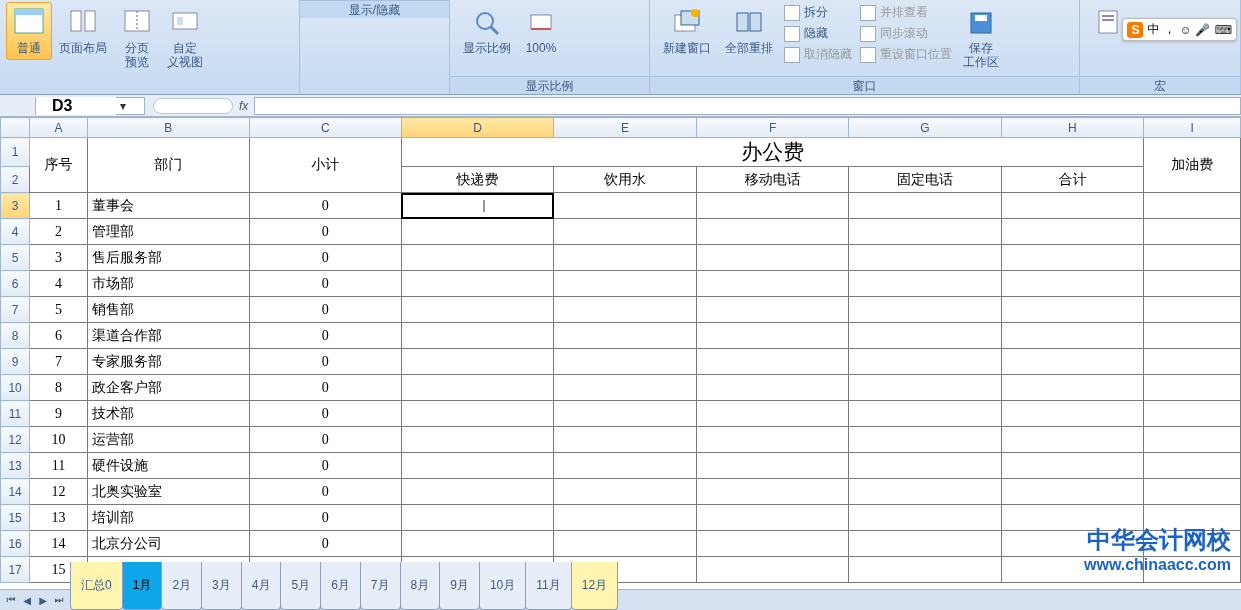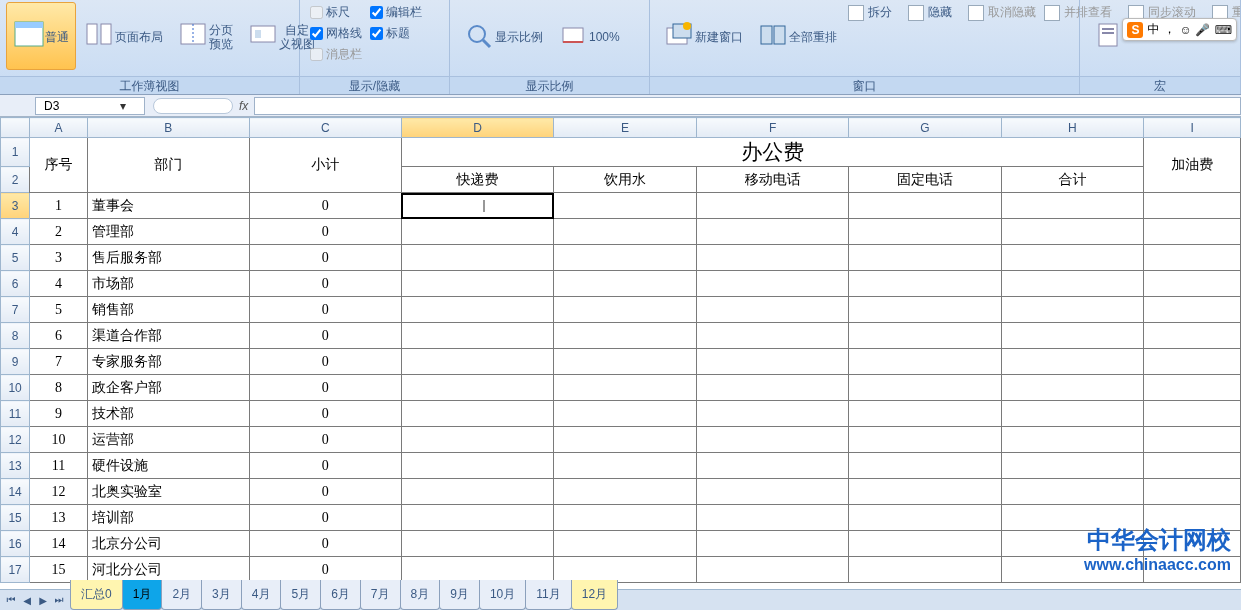--- a/index.html
+++ b/index.html
@@ -3,35 +3,35 @@
 <meta charset="utf-8">
 <style>
 * { box-sizing: border-box; margin: 0; padding: 0; }
 body { font-family: "Microsoft YaHei", "SimSun", Arial, sans-serif; font-size: 12px; background: #fff; overflow: hidden; width: 1241px; height: 610px; position: relative; }
 
 
 .ribbon { background: linear-gradient(#dce7f5, #c7dbf3); border-bottom: 1px solid #8ba0bc; height: 95px; display: flex; }
 .ribbon-group { border-right: 1px solid #a9c0de; display: flex; flex-direction: column; }
 .ribbon-group-body { flex: 1; display: flex; align-items: flex-start; padding: 2px 6px; }
 .ribbon-group-label { text-align: center; font-size: 12px; color: #3b5a84; background: #c3d8f1; border-top: 1px solid #a9c0de; height: 18px; line-height: 18px; }
-.big-btn { display: flex; flex-direction: row; align-items: center; justify-content: flex-end; padding: 17px 6px; cursor: pointer; border: 1px solid transparent; border-radius: 3px; }
+.big-btn { display: flex; flex-direction: column; align-items: center; justify-content: flex-end; padding: 4px 6px; cursor: pointer; border: 1px solid transparent; border-radius: 3px; }
 .big-btn .icon { width: 32px; height: 32px; display: flex; align-items: center; justify-content: center; }
 .big-btn .lbl { text-align: center; color: #3b5a84; line-height: 14px; margin-top: 2px; white-space: nowrap; }
 .big-btn.sel { background: linear-gradient(#ffe9a8,#ffc34f); border: 1px solid #e8a33d; }
 .checks { display: flex; flex-direction: column; gap: 4px; padding: 2px 4px; color: #3b5a84; }
 .checks label { display: flex; align-items: center; gap: 3px; cursor: pointer; white-space: nowrap; }
 .checks input { width: 13px; height: 13px; }
-.small-list { display: flex; flex-direction: row; gap: 16px; padding: 2px 4px; color: #3b5a84; align-items: flex-end; }
+.small-list { display: flex; flex-direction: column; gap: 4px; padding: 2px 4px; color: #3b5a84; }
 .small-list .it { display: flex; align-items: center; gap: 4px; cursor: pointer; white-space: nowrap; }
 .small-list .it .si { width: 16px; height: 16px; border: 1px solid #9ab; background: #fff; }
 
 
 .formula-row { display: flex; border-bottom: 1px solid #a5b5c8; background: #e8eef8; height: 22px; align-items: center; }
 .namebox { width: 110px; border: 1px solid #9fb2c9; background: #fff; margin: 0 8px 0 35px; display: flex; align-items: center; height: 18px; }
-.namebox input { border: none; width: 80px; font-size: 12px; padding-left: 8px; font-weight: normal; outline: none; }
+.namebox input { border: none; width: 80px; font-size: 16px; padding-left: 16px; font-weight: bold; outline: none; }
 .namebox .dd { width: 14px; text-align: center; color: #333; cursor: pointer; }
 .fx-zone { display: flex; align-items: center; flex: 1; }
 .fx-round { width: 80px; height: 16px; border: 1px solid #b8c8db; border-radius: 8px; background: #fff; margin-right: 6px; }
 .fx { font-style: italic; color: #555; margin-right: 6px; cursor: pointer; }
 .fbar { flex: 1; height: 18px; border: 1px solid #9fb2c9; background: #fff; }
 
 
 .grid-wrap { position: relative; overflow: hidden; height: 470px; }
 table.sheet { border-collapse: collapse; table-layout: fixed; }
 .colhead th, .rowhead { background: linear-gradient(#f7fafd,#e3ebf5); border: 1px solid #9eb6ce; color: #3b5a84; font-weight: normal; text-align: center; }
@@ -45,21 +45,21 @@
 td.selcell::after { content: ""; position: absolute; left: 50%; top: 50%; width: 12px; height: 12px; border: 1.5px solid #333; border-top: none; border-left: none; border-bottom: none; transform: translate(-50%,-50%); }
 td.merged-title { font-size: 21px; }
 .colhead th.sel { background: linear-gradient(#ffe9a8,#ffd37a); }
 .rowhead.sel { background: linear-gradient(#ffe9a8,#ffd37a); }
 
 
 .tabbar { position: absolute; bottom: 0; left: 0; right: 0; height: 21px; background: #d6e2f1; border-top: 1px solid #9eb6ce; display: flex; align-items: center; }
 .tabnav { display: flex; gap: 2px; padding: 0 4px; }
 .tabnav span { width: 14px; height: 14px; display: flex; align-items: center; justify-content: center; color: #3b5a84; cursor: pointer; font-size: 10px; }
 .tabs { display: flex; align-items: flex-end; height: 100%; }
-.tab { padding: 6px 10px; border: 1px solid #8ba0bc; border-top: none; background: #e8eef8; color: #3b5a84; margin-right: -1px; cursor: pointer; font-size: 12px; border-radius: 0 0 4px 4px; position: relative; }
+.tab { padding: 15px 10px; border: 1px solid #8ba0bc; border-top: none; background: #e8eef8; color: #3b5a84; margin-right: -1px; cursor: pointer; font-size: 12px; border-radius: 0 0 4px 4px; position: relative; }
 .tab.active { background: #0ea5e9; color: #000; z-index: 2; }
 .tab.mark { background: #fff5b0; }
 
 
 .watermark { position: absolute; right: 10px; bottom: 36px; text-align: right; color: #1b63c7; font-weight: bold; pointer-events: none; }
 .watermark .t1 { font-size: 24px; font-family: SimHei, sans-serif; }
 .watermark .t2 { font-size: 16px; font-family: Arial; }
 
 
 .ime { position: absolute; top: 18px; right: 4px; background: #fff; border: 1px solid #bbb; border-radius: 4px; padding: 2px 4px; display: flex; align-items: center; gap: 4px; box-shadow: 0 1px 3px rgba(0,0,0,0.2); }
@@ -106,50 +106,23 @@
         <span class="icon">
             <svg width="32" height="32">
               <rect x="4" y="6" width="24" height="16" fill="#fff" stroke="#88a"></rect>
               <rect x="8" y="10" width="6" height="8" fill="#cde"></rect>
             </svg>
           </span>
         <span class="lbl" style="white-space:pre">自定
 义视图</span>
       </div>
     </div>
-    <div class="ribbon-group-label">工作薄视图</div>
   </div>
 
   <div class="ribbon-group" style="width:150px">
-    <div class="ribbon-group-body">
-      <div class="checks">
-        <label>
-            <input type="checkbox" disabled="" style="">
-            <span>标尺</span>
-          </label>
-        <label>
-            <input type="checkbox" checked="" style="">
-            <span>网格线</span>
-          </label>
-        <label style="color:#999">
-            <input type="checkbox" disabled="" style="">
-            <span>消息栏</span>
-          </label>
-      </div>
-      <div class="checks">
-        <label>
-            <input type="checkbox" checked="" style="">
-            <span>编辑栏</span>
-          </label>
-        <label>
-            <input type="checkbox" checked="" style="">
-            <span>标题</span>
-          </label>
-      </div>
-    </div>
     <div class="ribbon-group-label">显示/隐藏</div>
   </div>
 
   <div class="ribbon-group" style="width:200px">
     <div class="ribbon-group-body">
       <div class="big-btn">
         <span class="icon">
             <svg width="32" height="32">
               <circle cx="14" cy="14" r="8" fill="none" stroke="#5a8ac9" stroke-width="2"></circle>
               <line x1="20" y1="20" x2="27" y2="27" stroke="#5a8ac9" stroke-width="3"></line>

